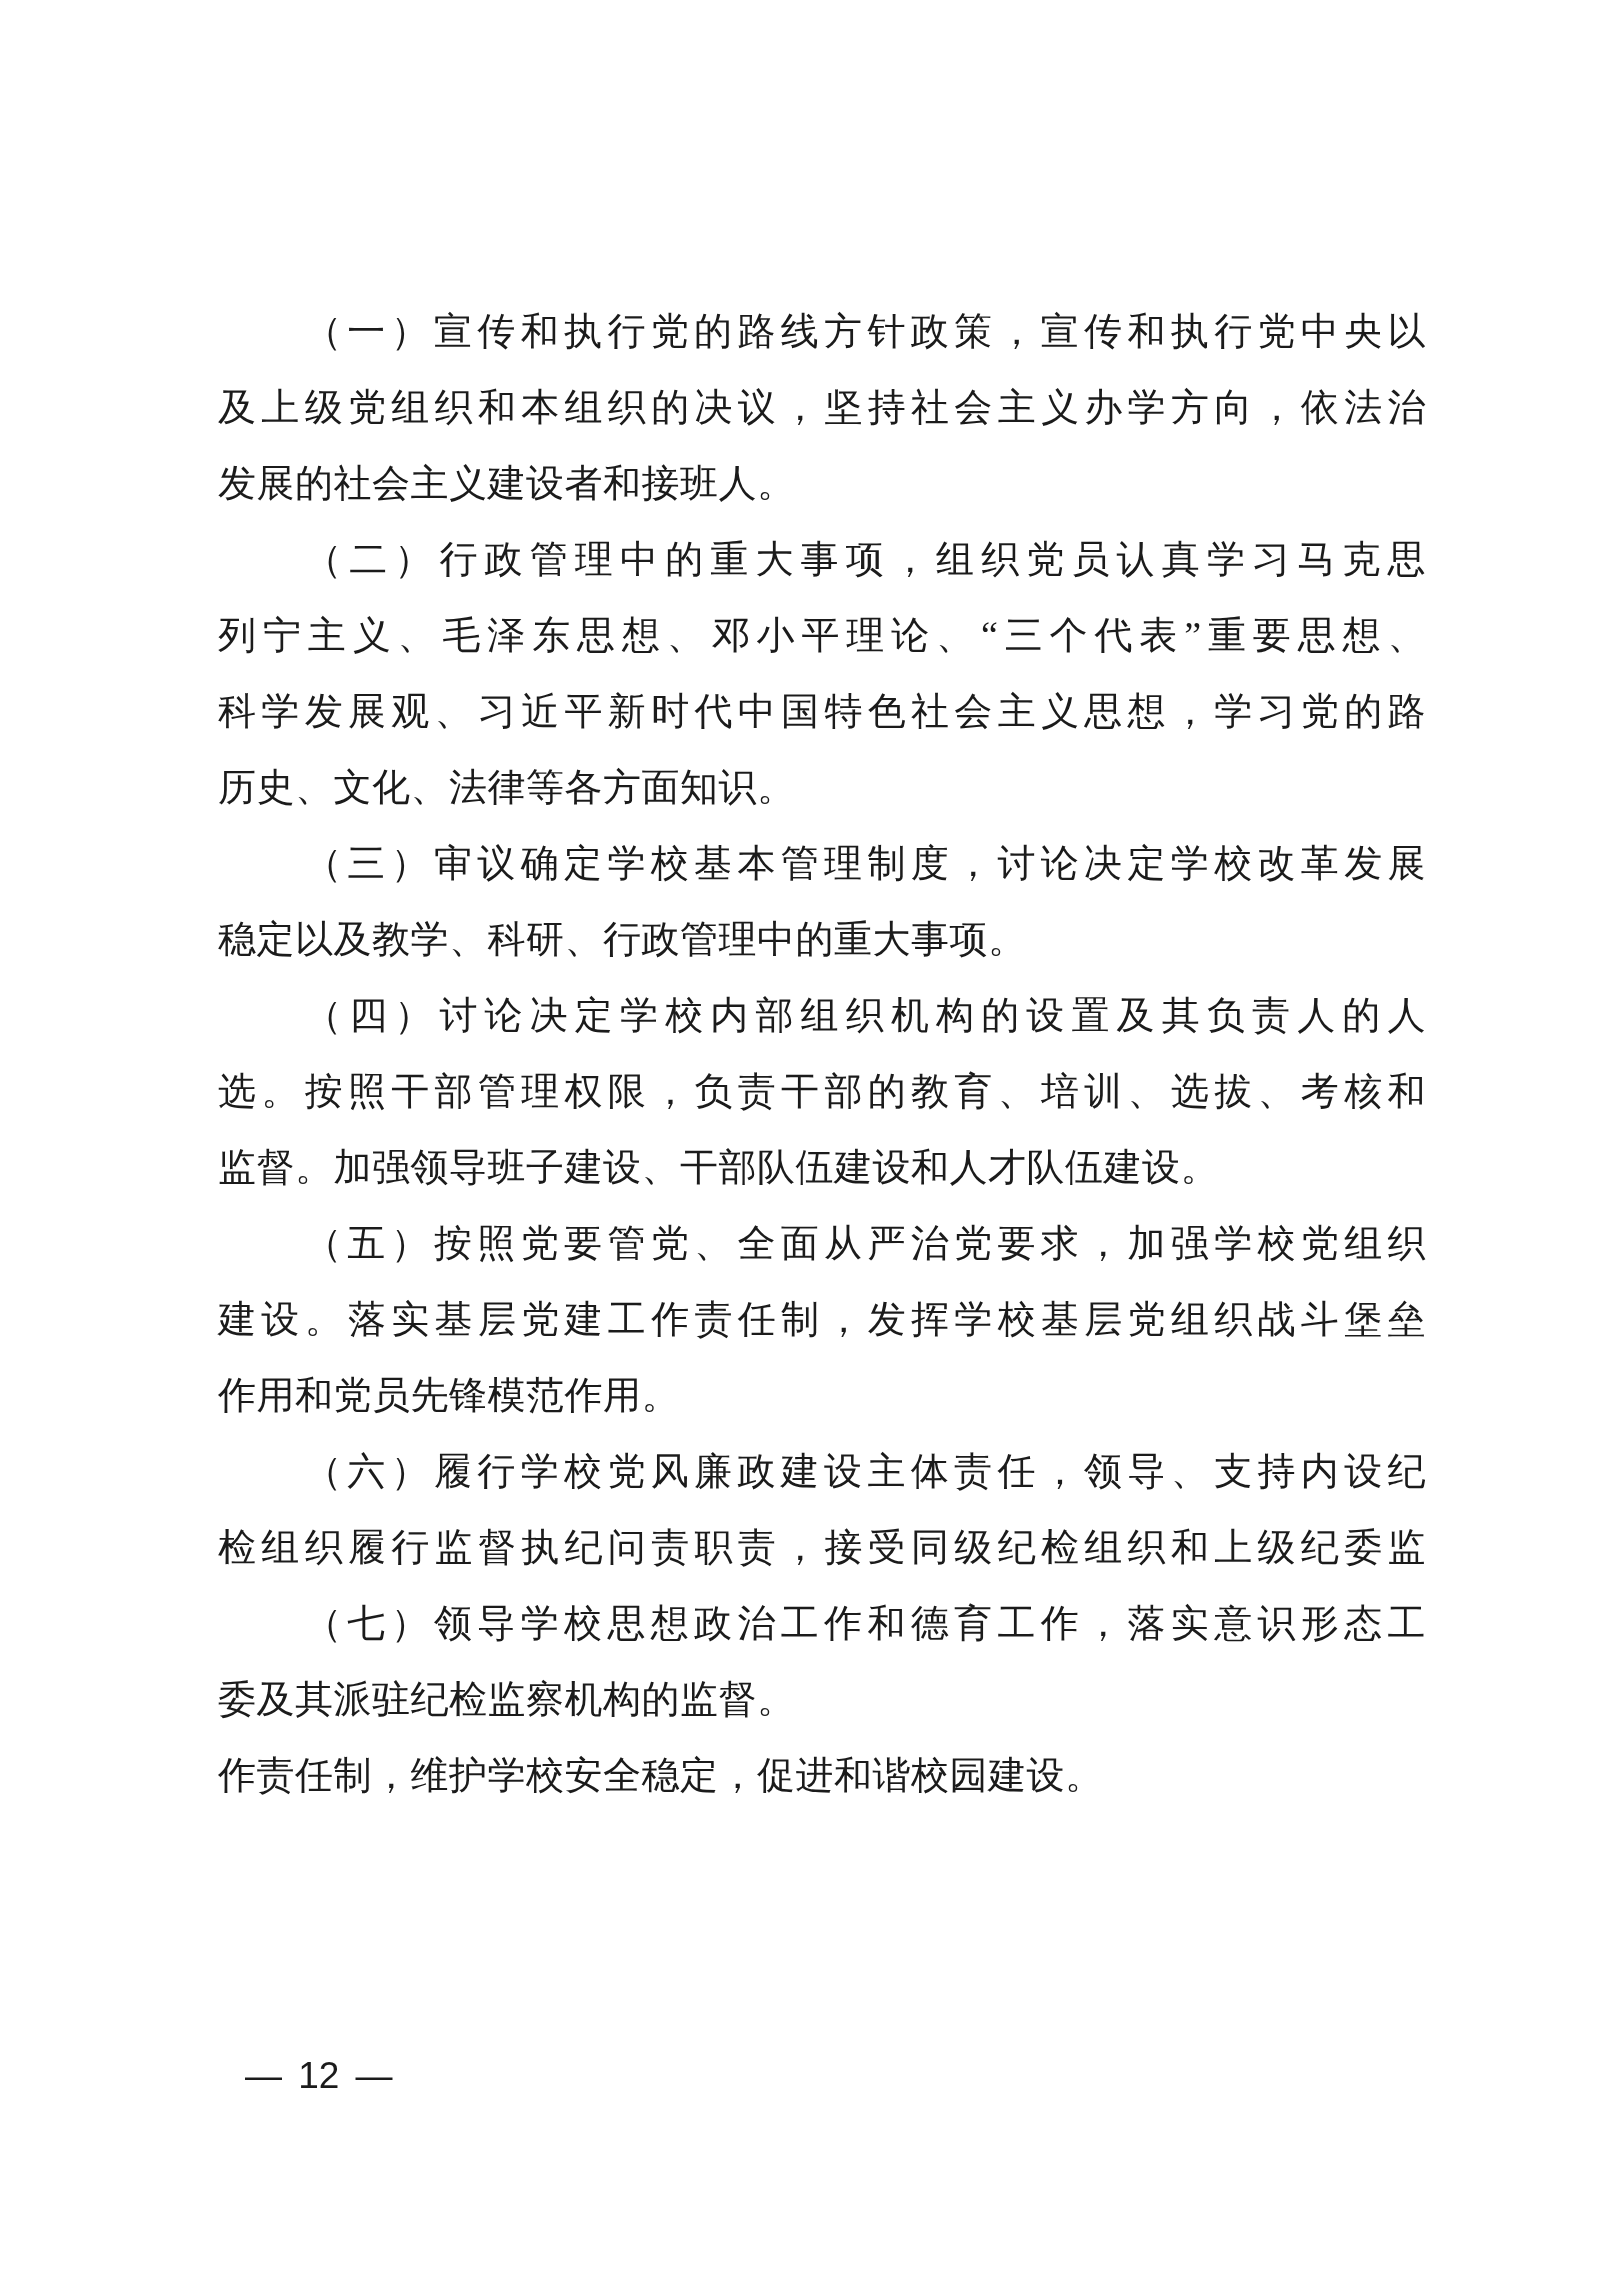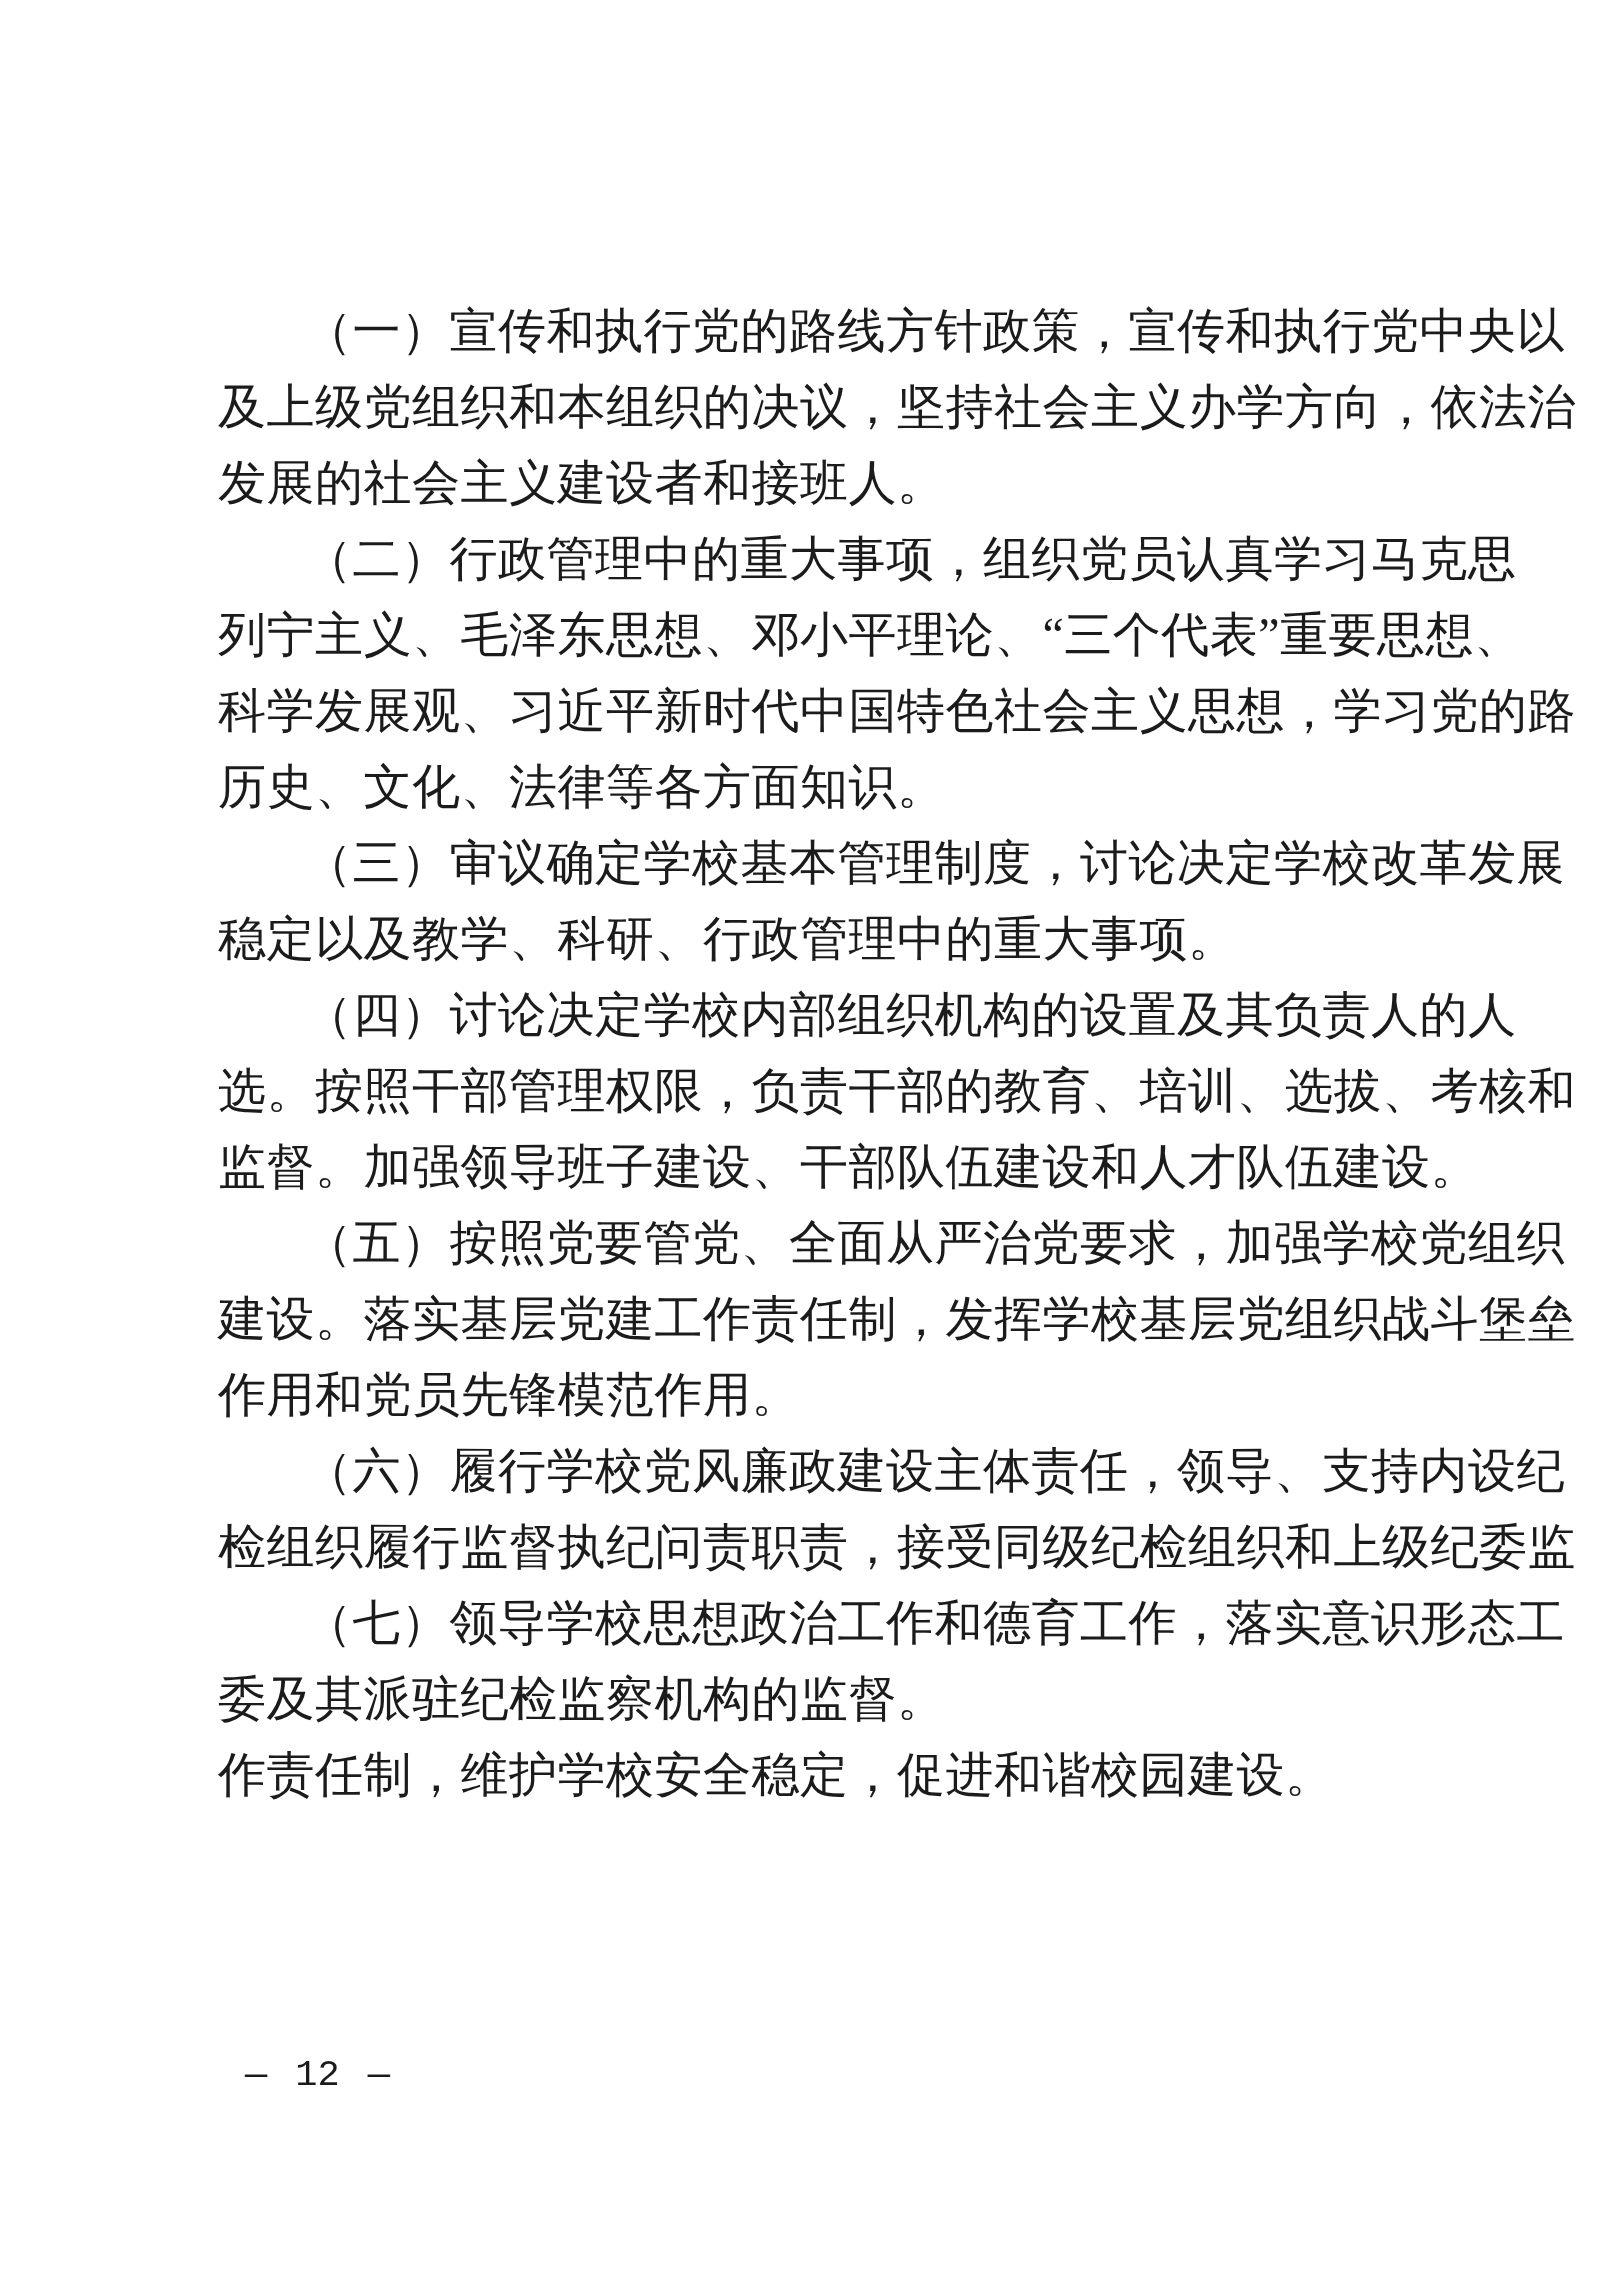--- a/index.html
+++ b/index.html
@@ -25,42 +25,42 @@
     position: absolute;
     left: 218px;
     top: 293px;
     width: 1208px;
     color: #1b1b1b;
     font-family: "Liberation Serif", serif;
   }
   .line {
     height: 76px;
     line-height: 76px;
-    font-size: 48px;
+    font-size: 38px;
     letter-spacing: 0.5px;
     white-space: nowrap;
     text-align: justify;
     text-align-last: justify;
     overflow: visible;
   }
   .line.indent {
     text-indent: 86px;
   }
   .line.para-last {
     text-align: right;
     text-align-last: left;
   }
   .page-footer {
     position: absolute;
     left: 245px;
     top: 2054px;
     height: 43px;
     line-height: 43px;
     color: #1b1b1b;
-    font-family: Liberation Mono, monospace;
+    font-family: Liberation Sans, sans-serif;
     font-size: 37px;
     word-spacing: 5.9px;
     white-space: nowrap;
   }
 </style>
 </head>
 <body>
 
 <div class="page">
 

